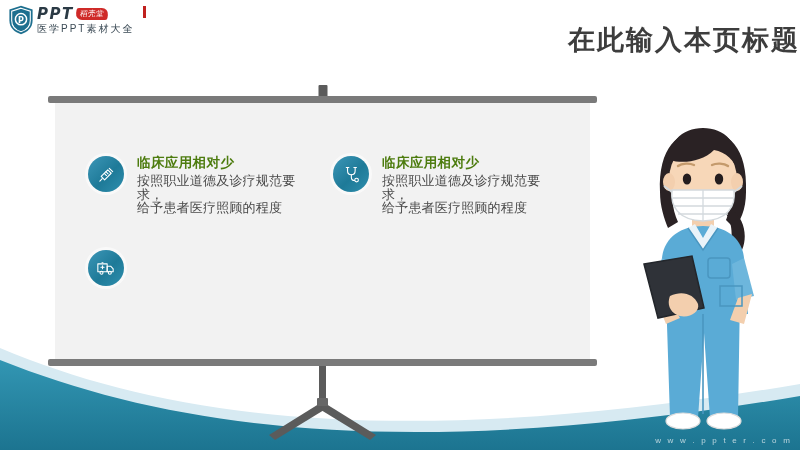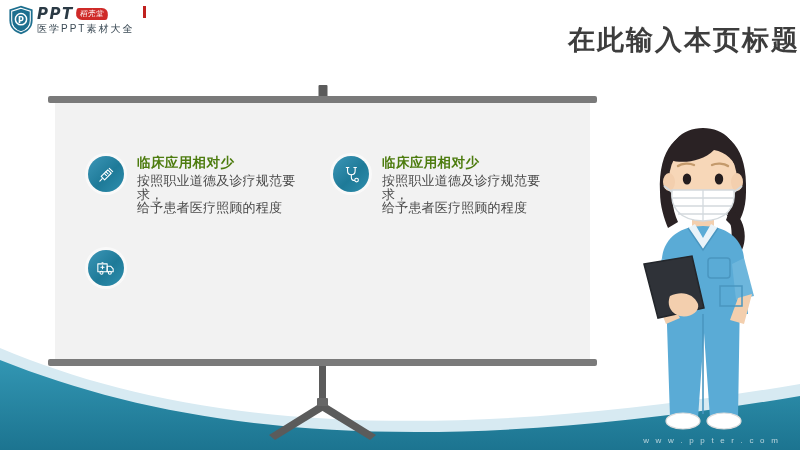--- a/index.html
+++ b/index.html
@@ -213,21 +213,21 @@
     position: absolute;
     left: 608px;
     top: 118px;
     width: 190px;
     height: 330px;
   }
 
   
   #watermark {
     position: absolute;
-    right: 20px;
+    right: 8px;
     bottom: 5px;
     font-size: 8px;
     letter-spacing: 2.2px;
     color: rgba(255,255,255,0.68);
     font-family: "Liberation Sans", sans-serif;
   }
 </style>
 </head>
 <body>
 

